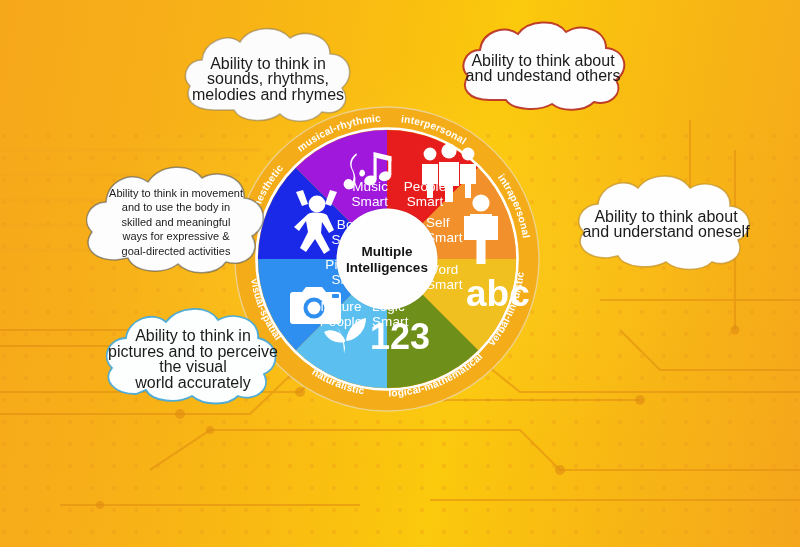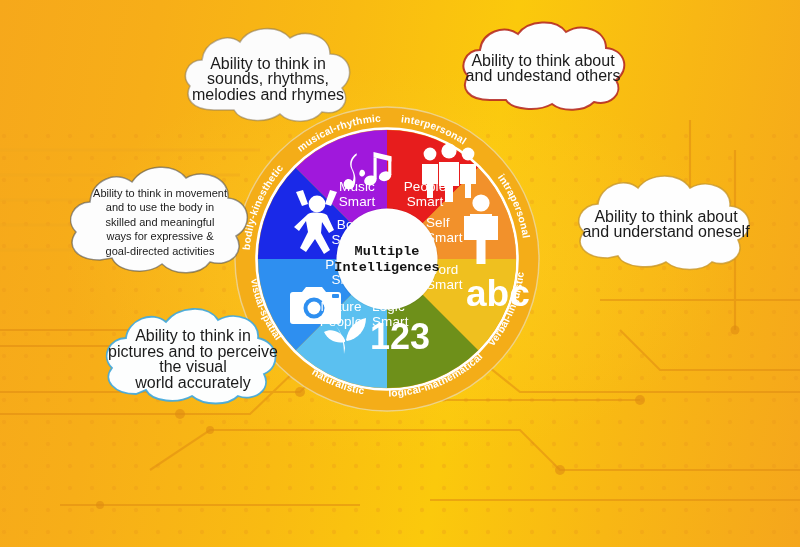--- a/index.html
+++ b/index.html
@@ -22,21 +22,20 @@
   .seg-label{
     position:absolute;color:#fff;font-size:13.5px;line-height:14.5px;
     font-family:"Liberation Sans", sans-serif;text-align:center;
     letter-spacing:.1px;pointer-events:none;white-space:pre-line;
   }
   #center-hub{
     position:absolute;left:50%;top:50%;transform:translate(-50%,-50%);
     width:101px;height:101px;border-radius:50%;background:#fefefe;
     display:flex;align-items:center;justify-content:center;
     box-shadow:0 0 0 1px rgba(0,0,0,.05);
-    font-family:Liberation Mono, monospace;
   }
   #center-hub span{
     font-size:13.5px;line-height:16px;font-weight:bold;color:#141414;
     text-align:center;display:block;white-space:pre-line;
   }
   
   .cloud{position:absolute;}
   .cloud svg{position:absolute;left:0;top:0;}
   .cloud .txt{
     position:absolute;left:0;top:0;width:100%;height:100%;
@@ -193,21 +192,21 @@
 
         <g transform="translate(56,82)">
           <circle cx="27" cy="16" r="8.4"></circle>
           <path d="M18,26 C22,24 32,24 37,27 L44,42 L39,45 L32,34 L31,45 L40,62 L34,66 L25,51 L16,64 L10,60 L18,44 L16,33 L9,43 L4,39 Z"></path>
           <path d="M6,4 L13,2 L18,16 L12,18 Z"></path>
           <path d="M47,4 L40,2 L35,16 L41,18 Z"></path>
         </g>
       </g>
     </svg>
 
-    <div class="seg-label" style="left:92px;top:74px;width:62px;">Music
+    <div class="seg-label" style="left:92px;top:74px;width:62px;text-align:right;">Music
 Smart</div>
     <div class="seg-label" style="left:160px;top:74px;width:62px;">People
 Smart</div>
     <div class="seg-label" style="left:192px;top:110px;width:48px;text-align:left;">Self
 Smart</div>
     <div class="seg-label" style="left:192px;top:157px;width:52px;text-align:left;">Word
 Smart</div>
     <div class="seg-label" style="left:138px;top:194px;width:56px;text-align:left;">Logic
 Smart</div>
     <div class="seg-label" style="left:78px;top:194px;width:58px;">Nature
@@ -237,21 +236,21 @@
   <div class="cloud" style="left:452px;top:16px;width:182px;height:102px;">
     <svg width="182" height="102" viewBox="0 0 182 102">
         <g>
       <path d="M38,84 C16,84 8,72 16,60 C6,50 14,34 28,34 C30,16 52,8 66,18 C76,4 104,2 114,16 C130,6 154,14 154,32 C174,34 178,54 164,64 C172,78 158,90 142,86 C132,96 110,96 100,88 C86,96 60,94 54,84 Z" fill="#fefefe" stroke="#b3231f" stroke-width="2" stroke-opacity="0.85"></path>
         </g>
       </svg>
     <div class="txt" style="padding-top:2px;">Ability to think about
 and undestand others</div>
   </div>
 
-  <div class="cloud" style="left:62px;top:160px;width:196px;height:122px;">
+  <div class="cloud" style="left:78px;top:160px;width:196px;height:122px;">
     <svg width="196" height="122" viewBox="0 0 196 122">
         <g>
       <path d="M38,100 C14,100 4,86 14,72 C2,60 12,42 28,42 C30,20 54,10 70,22 C82,4 112,2 124,18 C142,8 168,18 166,38 C188,40 192,66 174,76 C184,92 168,108 148,102 C138,116 112,116 100,104 C84,116 56,112 50,98 Z" fill="#fdfdfd" stroke="#555" stroke-width="1.5" stroke-opacity="0.6"></path>
         </g>
       </svg>
     <div class="txt" style="padding-top:2px;font-size:11px;line-height:14.5px;">Ability to think in movement
 and to use the body in
 skilled and meaningful
 ways for expressive &amp;
 goal-directed activities</div>

